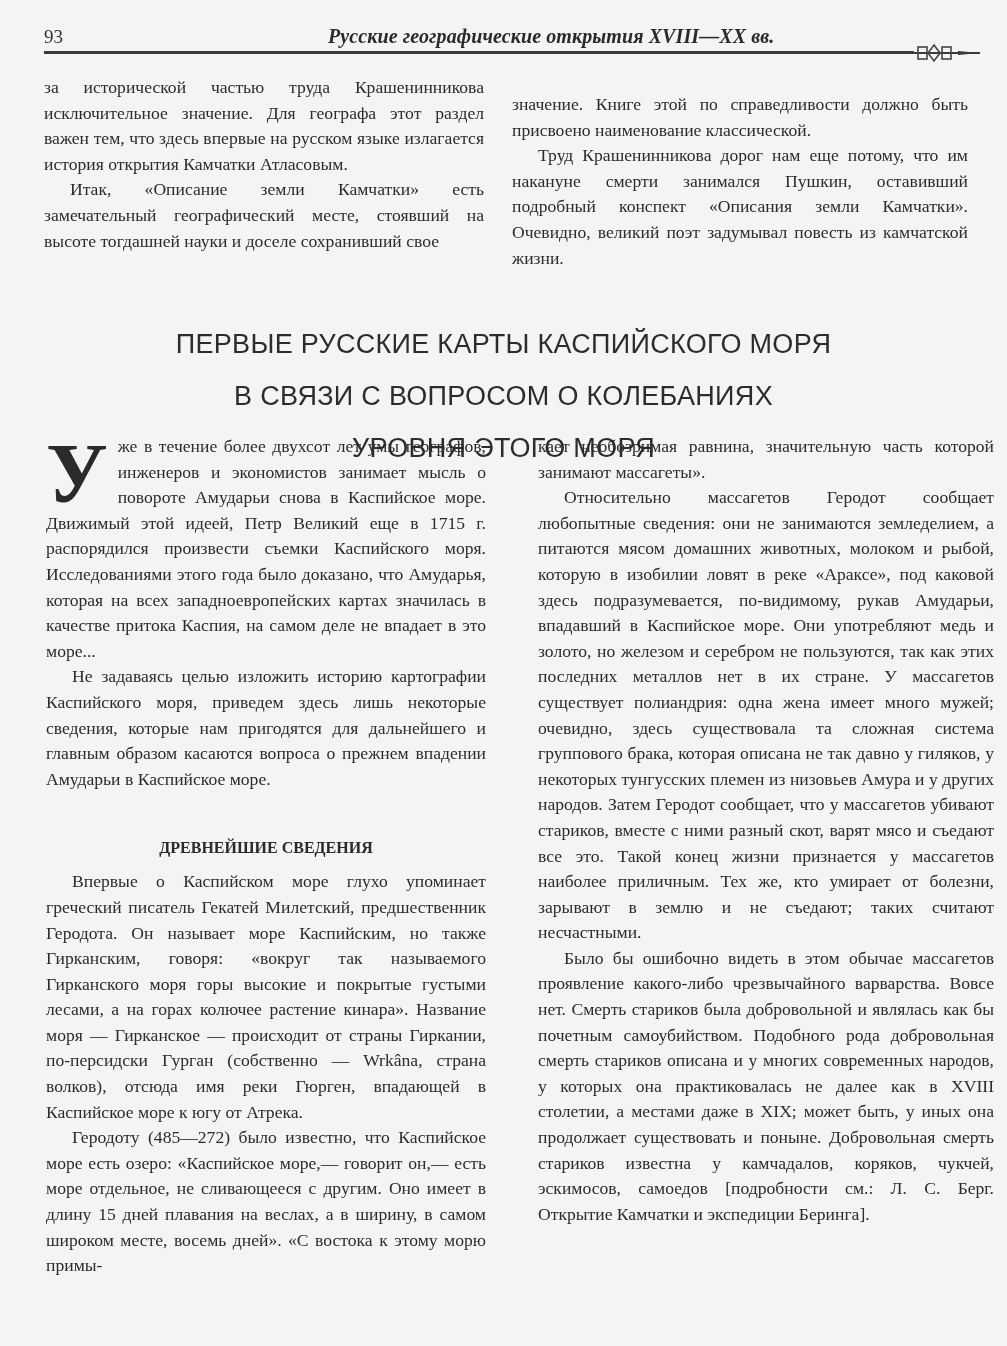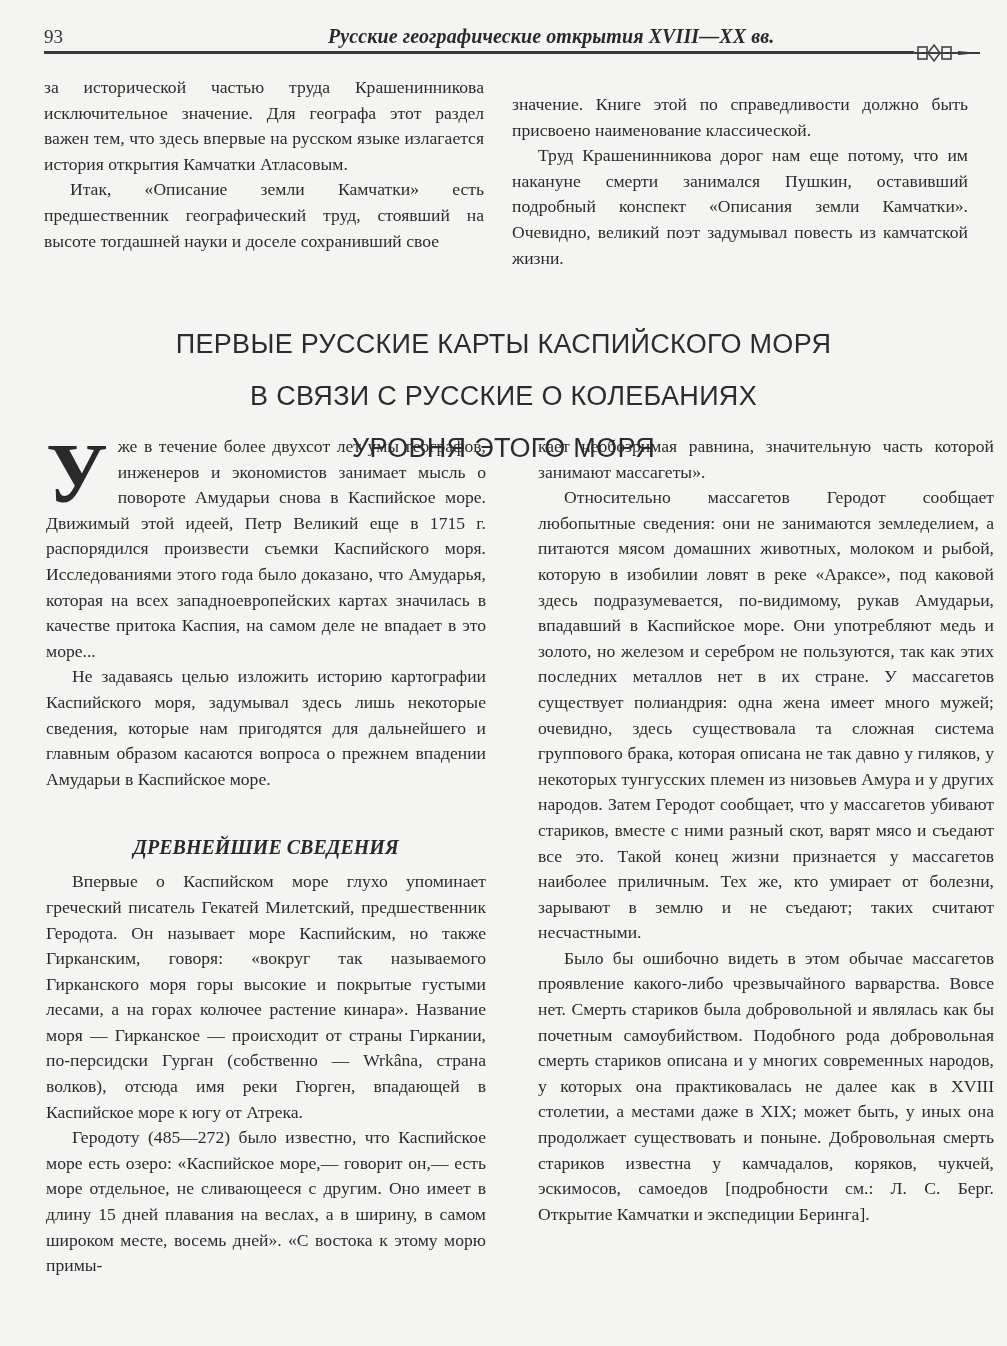--- a/index.html
+++ b/index.html
@@ -41,22 +41,22 @@
     font-size: 27px; line-height: 31px; color: #2c2c2c; letter-spacing: 0.3px;
   }
   .main-title div { display: block; margin-top: 21px; }
   .col-left { left: 46px; top: 434px; width: 440px; }
   .col-right { left: 538px; top: 434px; width: 456px; }
   .dropcap {
     float: left; font-size: 84px; line-height: 68px; font-weight: bold;
     margin: 6px 10px 0 0; color: #2a2a2a; font-family: "Liberation Serif", serif;
   }
   .subhead {
-    text-align: center; font-weight: bold; font-size: 20px; line-height: 27px;
-    margin: 42px 0 8px 0; color: #2a2a2a; font-style: italic;
+    text-align: center; font-weight: bold; font-size: 16px; line-height: 27px;
+    margin: 42px 0 8px 0; color: #2a2a2a;
   }
 </style>
 </head>
 <body>
 
 <div class="page">
 
   <div class="header">
     <span class="page-number">93</span>
     <span class="running-title">Русские географические открытия XVIII—XX вв.</span>
@@ -65,37 +65,37 @@
       <line x1="0" y1="11" x2="68" y2="11" stroke="#3a3a3a" stroke-width="2"></line>
       <polygon points="46,9 68,11 46,13" fill="#3a3a3a"></polygon>
       <rect x="6" y="5" width="9" height="12" fill="none" stroke="#444" stroke-width="1.6"></rect>
       <polygon points="22,3 28,11 22,19 16,11" fill="none" stroke="#444" stroke-width="1.6"></polygon>
       <rect x="30" y="5" width="9" height="12" fill="none" stroke="#444" stroke-width="1.6"></rect>
     </svg>
   </div>
 
   <div class="col col-top-left">
     <p>за исторической частью труда Крашенинникова исключительное значение. Для географа этот раздел важен тем, что здесь впервые на русском языке излагается история открытия Камчатки Атласовым.</p>
-    <p class="ind">Итак, «Описание земли Камчатки» есть предшественник географический труд, стоявший на высоте тогдашней науки и доселе сохранивший свое</p>
+    <p class="ind">Итак, «Описание земли Камчатки» есть замечательный географический месте, стоявший на высоте тогдашней науки и доселе сохранивший свое</p>
   </div>
 
   <div class="col col-top-right">
     <p>значение. Книге этой по справедливости должно быть присвоено наименование классической.</p>
     <p class="ind">Труд Крашенинникова дорог нам еще потому, что им накануне смерти занимался Пушкин, оставивший подробный конспект «Описания земли Камчатки». Очевидно, великий поэт задумывал повесть из камчатской жизни.</p>
   </div>
 
   <div class="main-title">
     <div>ПЕРВЫЕ РУССКИЕ КАРТЫ КАСПИЙСКОГО МОРЯ</div>
-    <div>В СВЯЗИ С РУССКИЕ О КОЛЕБАНИЯХ</div>
+    <div>В СВЯЗИ С ВОПРОСОМ О КОЛЕБАНИЯХ</div>
     <div>УРОВНЯ ЭТОГО МОРЯ</div>
   </div>
 
   <div class="col col-left">
     <p><span class="dropcap">У</span><span>же в течение более двухсот лет умы географов, инженеров и экономистов занимает мысль о повороте Амударьи снова в Каспийское море. Движимый этой идеей, Петр Великий еще в 1715 г. распорядился произвести съемки Каспийского моря. Исследованиями этого года было доказано, что Амударья, которая на всех западноевропейских картах значилась в качестве притока Каспия, на самом деле не впадает в это море...</span></p>
-    <p class="ind">Не задаваясь целью изложить историю картографии Каспийского моря, задумывал здесь лишь некоторые сведения, которые нам пригодятся для дальнейшего и главным образом касаются вопроса о прежнем впадении Амударьи в Каспийское море.</p>
+    <p class="ind">Не задаваясь целью изложить историю картографии Каспийского моря, приведем здесь лишь некоторые сведения, которые нам пригодятся для дальнейшего и главным образом касаются вопроса о прежнем впадении Амударьи в Каспийское море.</p>
     <div class="subhead">
       <div>ДРЕВНЕЙШИЕ СВЕДЕНИЯ</div>
     </div>
     <p class="ind">Впервые о Каспийском море глухо упоминает греческий писатель Гекатей Милетский, предшественник Геродота. Он называет море Каспийским, но также Гирканским, говоря: «вокруг так называемого Гирканского моря горы высокие и покрытые густыми лесами, а на горах колючее растение кинара». Название моря — Гирканское — происходит от страны Гиркании, по-персидски Гурган (собственно — Wrkâna, страна волков), отсюда имя реки Гюрген, впадающей в Каспийское море к югу от Атрека.</p>
     <p class="ind">Геродоту (485—272) было известно, что Каспийское море есть озеро: «Каспийское море,— говорит он,— есть море отдельное, не сливающееся с другим. Оно имеет в длину 15 дней плавания на веслах, а в ширину, в самом широком месте, восемь дней». «С востока к этому морю примы-</p>
   </div>
 
   <div class="col col-right">
     <p>кает необозримая равнина, значительную часть которой занимают массагеты».</p>
     <p class="ind">Относительно массагетов Геродот сообщает любопытные сведения: они не занимаются земледелием, а питаются мясом домашних животных, молоком и рыбой, которую в изобилии ловят в реке «Араксе», под каковой здесь подразумевается, по-видимому, рукав Амударьи, впадавший в Каспийское море. Они употребляют медь и золото, но железом и серебром не пользуются, так как этих последних металлов нет в их стране. У массагетов существует полиандрия: одна жена имеет много мужей; очевидно, здесь существовала та сложная система группового брака, которая описана не так давно у гиляков, у некоторых тунгусских племен из низовьев Амура и у других народов. Затем Геродот сообщает, что у массагетов убивают стариков, вместе с ними разный скот, варят мясо и съедают все это. Такой конец жизни признается у массагетов наиболее приличным. Тех же, кто умирает от болезни, зарывают в землю и не съедают; таких считают несчастными.</p>

